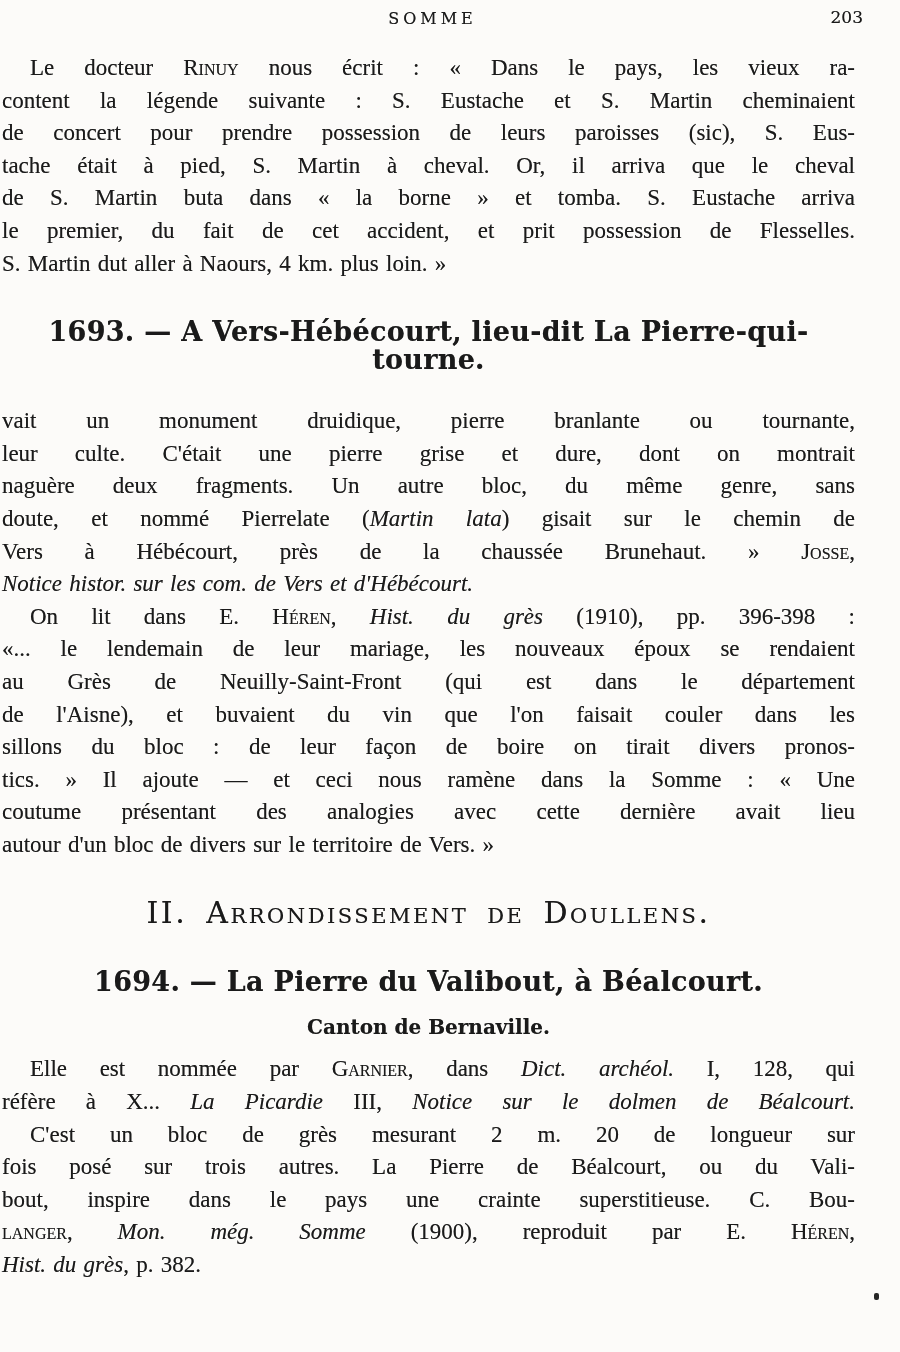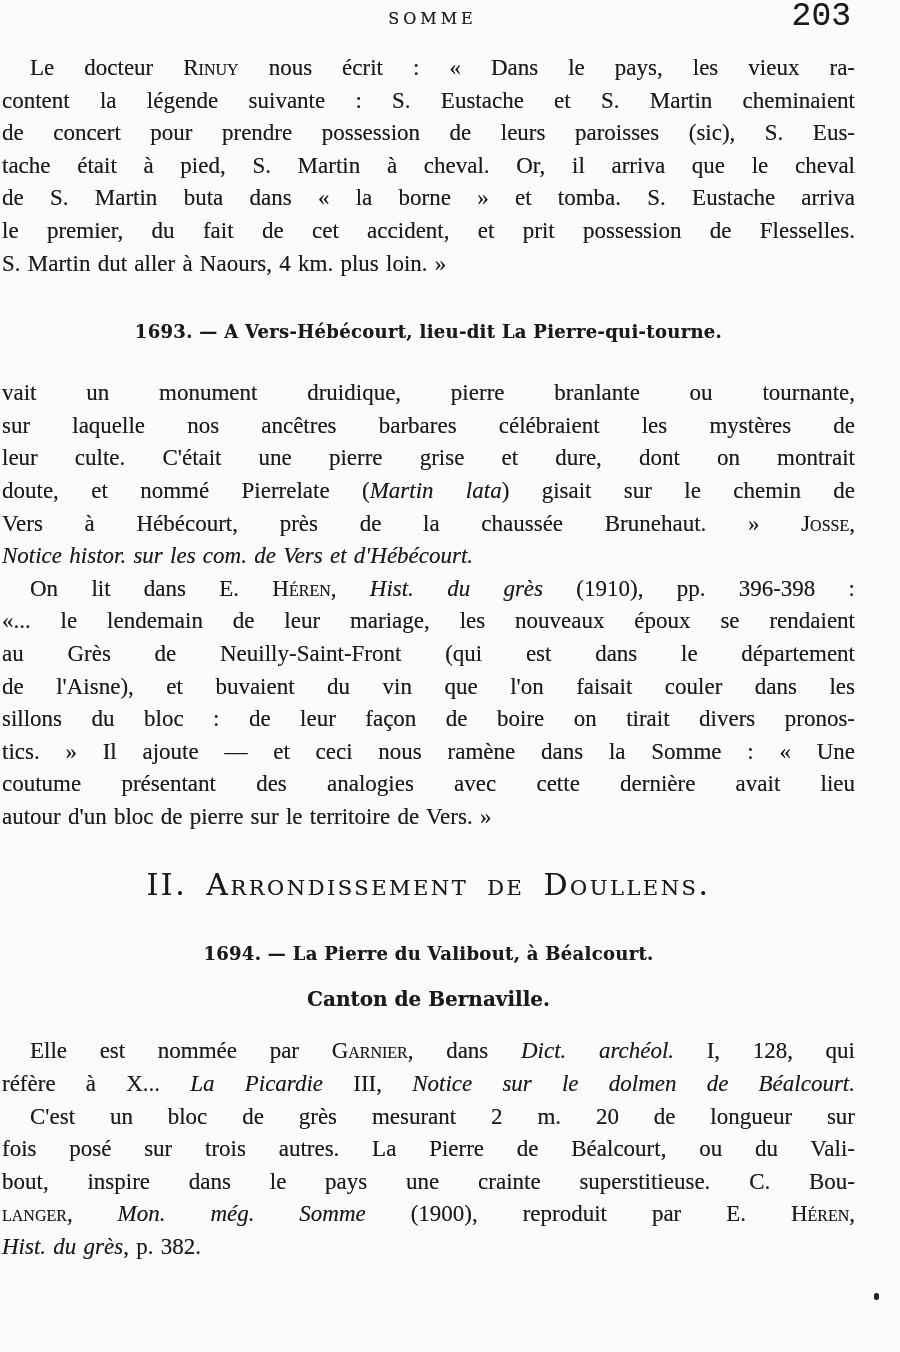--- a/index.html
+++ b/index.html
@@ -14,41 +14,41 @@
   .running-header {
     position:relative; height:24px; line-height:24px;
     margin:0 37px 22px 2px;
     text-shadow:0 0 .6px rgba(20,20,20,.5);
   }
   .running-title {
     position:absolute; left:0; right:0; top:3px; text-align:center;
     font-size:16px; letter-spacing:4px; line-height:20px;
   }
   .page-number {
-    position:absolute; right:12px; top:-2px; font-size:33px; line-height:26px;font-family:Liberation Mono, monospace;
+    position:absolute; right:0; top:-2px; font-size:17px; line-height:26px;
   }
   .text-block {
     margin:0 45px 0 2px;            
     text-shadow:0 0 .6px rgba(20,20,20,.5);
   }
   .para { margin:0; }
   .line { font-size:23px; line-height:32.6px; word-spacing:1.5px;font-family:Liberation Serif, serif; }
   .line.j { text-align:justify; text-align-last:justify; }
   .line.ind { text-indent:28px; }
   .i  { font-style:italic; }
   .sc { font-variant:small-caps; }
   .heading { text-align:center; font-weight:700; }
-  .h-entry { font-size:18px; line-height:28px; letter-spacing:.3px; }
+  .h-entry { font-size:27px; line-height:28px; letter-spacing:.3px; }
   [data-name="entry-1693-heading"] { margin:38px 0 31px; }
   [data-name="entry-1694-heading"] { margin:42px 0 0; }
   .h-section {
     font-weight:400; font-size:30px; line-height:26px;
     letter-spacing:2.5px; word-spacing:7px; margin:39px 0 0;
   }
-  .h-canton { font-size:20px; line-height:22px; margin:20px 0 25px; }
+  .h-canton { font-size:20px; line-height:22px; margin:20px 0 15px; }
   .speck {
     position:absolute; left:874px; top:1293px; width:5px; height:7px;
     background:#262626; border-radius:2px;
   }
 </style>
 </head>
 <body>
 
 <div class="page" data-name="page">
   <div class="running-header" data-name="running-header">
@@ -61,35 +61,35 @@
         <div class="line j" data-name="text-line"><span data-name="text-segment">content la légende suivante : S. Eustache et S. Martin cheminaient</span></div>
         <div class="line j" data-name="text-line"><span data-name="text-segment">de concert pour prendre possession de leurs paroisses (sic), S. Eus-</span></div>
         <div class="line j" data-name="text-line"><span data-name="text-segment">tache était à pied, S. Martin à cheval. Or, il arriva que le cheval</span></div>
         <div class="line j" data-name="text-line"><span data-name="text-segment">de S. Martin buta dans « la borne » et tomba. S. Eustache arriva</span></div>
         <div class="line j" data-name="text-line"><span data-name="text-segment">le premier, du fait de cet accident, et prit possession de Flesselles.</span></div>
         <div class="line" data-name="text-line"><span data-name="text-segment">S. Martin dut aller à Naours, 4 km. plus loin. »</span></div>
       </div>
       <div data-name="entry-1693-heading" class="heading h-entry">1693. — A Vers-Hébécourt, lieu-dit La Pierre-qui-tourne.</div>
       <div data-name="paragraph-pierre-qui-tourne" class="para">
         <div class="line j" data-name="text-line"><span data-name="text-segment">vait un monument druidique, pierre branlante ou tournante,</span></div>
-        <div class="line j" data-name="text-line"><span data-name="text-segment">sur laquelle nos ancêtres barbares célébraient les mystères de</span></div>
         <div class="line j" data-name="text-line"><span data-name="text-segment">leur culte. C'était une pierre grise et dure, dont on montrait</span></div>
+        <div class="line j" data-name="text-line"><span data-name="text-segment">naguère deux fragments. Un autre bloc, du même genre, sans</span></div>
         <div class="line j" data-name="text-line"><span data-name="text-segment">doute, et nommé Pierrelate (</span><span class="i" data-name="italic-text">Martin lata</span><span data-name="text-segment">) gisait sur le chemin de</span></div>
         <div class="line j" data-name="text-line"><span data-name="text-segment">Vers à Hébécourt, près de la chaussée Brunehaut. » </span><span class="sc" data-name="smallcaps-name">Josse</span><span data-name="text-segment">,</span></div>
         <div class="line" data-name="text-line"><span class="i" data-name="italic-text">Notice histor. sur les com. de Vers et d'Hébécourt.</span></div>
       </div>
       <div data-name="paragraph-heren" class="para">
         <div class="line j ind" data-name="text-line"><span data-name="text-segment">On lit dans E. </span><span class="sc" data-name="smallcaps-name">Héren</span><span data-name="text-segment">, </span><span class="i" data-name="italic-text">Hist. du grès</span><span data-name="text-segment"> (1910), pp. 396-398 :</span></div>
         <div class="line j" data-name="text-line"><span data-name="text-segment">«... le lendemain de leur mariage, les nouveaux époux se rendaient</span></div>
         <div class="line j" data-name="text-line"><span data-name="text-segment">au Grès de Neuilly-Saint-Front (qui est dans le département</span></div>
         <div class="line j" data-name="text-line"><span data-name="text-segment">de l'Aisne), et buvaient du vin que l'on faisait couler dans les</span></div>
         <div class="line j" data-name="text-line"><span data-name="text-segment">sillons du bloc : de leur façon de boire on tirait divers pronos-</span></div>
         <div class="line j" data-name="text-line"><span data-name="text-segment">tics. » Il ajoute — et ceci nous ramène dans la Somme : « Une</span></div>
         <div class="line j" data-name="text-line"><span data-name="text-segment">coutume présentant des analogies avec cette dernière avait lieu</span></div>
-        <div class="line" data-name="text-line"><span data-name="text-segment">autour d'un bloc de pierre sur le territoire de Vers. »</span></div>
+        <div class="line" data-name="text-line"><span data-name="text-segment">autour d'un bloc de divers sur le territoire de Vers. »</span></div>
       </div>
       <div data-name="section-heading" class="heading h-section sc">II. Arrondissement de Doullens.</div>
       <div data-name="entry-1694-heading" class="heading h-entry">1694. — La Pierre du Valibout, à Béalcourt.</div>
       <div data-name="canton-heading" class="heading h-canton">Canton de Bernaville.</div>
       <div data-name="paragraph-garnier" class="para">
         <div class="line j ind" data-name="text-line"><span data-name="text-segment">Elle est nommée par </span><span class="sc" data-name="smallcaps-name">Garnier</span><span data-name="text-segment">, dans </span><span class="i" data-name="italic-text">Dict. archéol.</span><span data-name="text-segment"> I, 128, qui</span></div>
         <div class="line j" data-name="text-line"><span data-name="text-segment">réfère à X... </span><span class="i" data-name="italic-text">La Picardie</span><span data-name="text-segment"> III, </span><span class="i" data-name="italic-text">Notice sur le dolmen de Béalcourt.</span></div>
       </div>
       <div data-name="paragraph-bloc-gres" class="para">
         <div class="line j ind" data-name="text-line"><span data-name="text-segment">C'est un bloc de grès mesurant 2 m. 20 de longueur sur</span></div>

